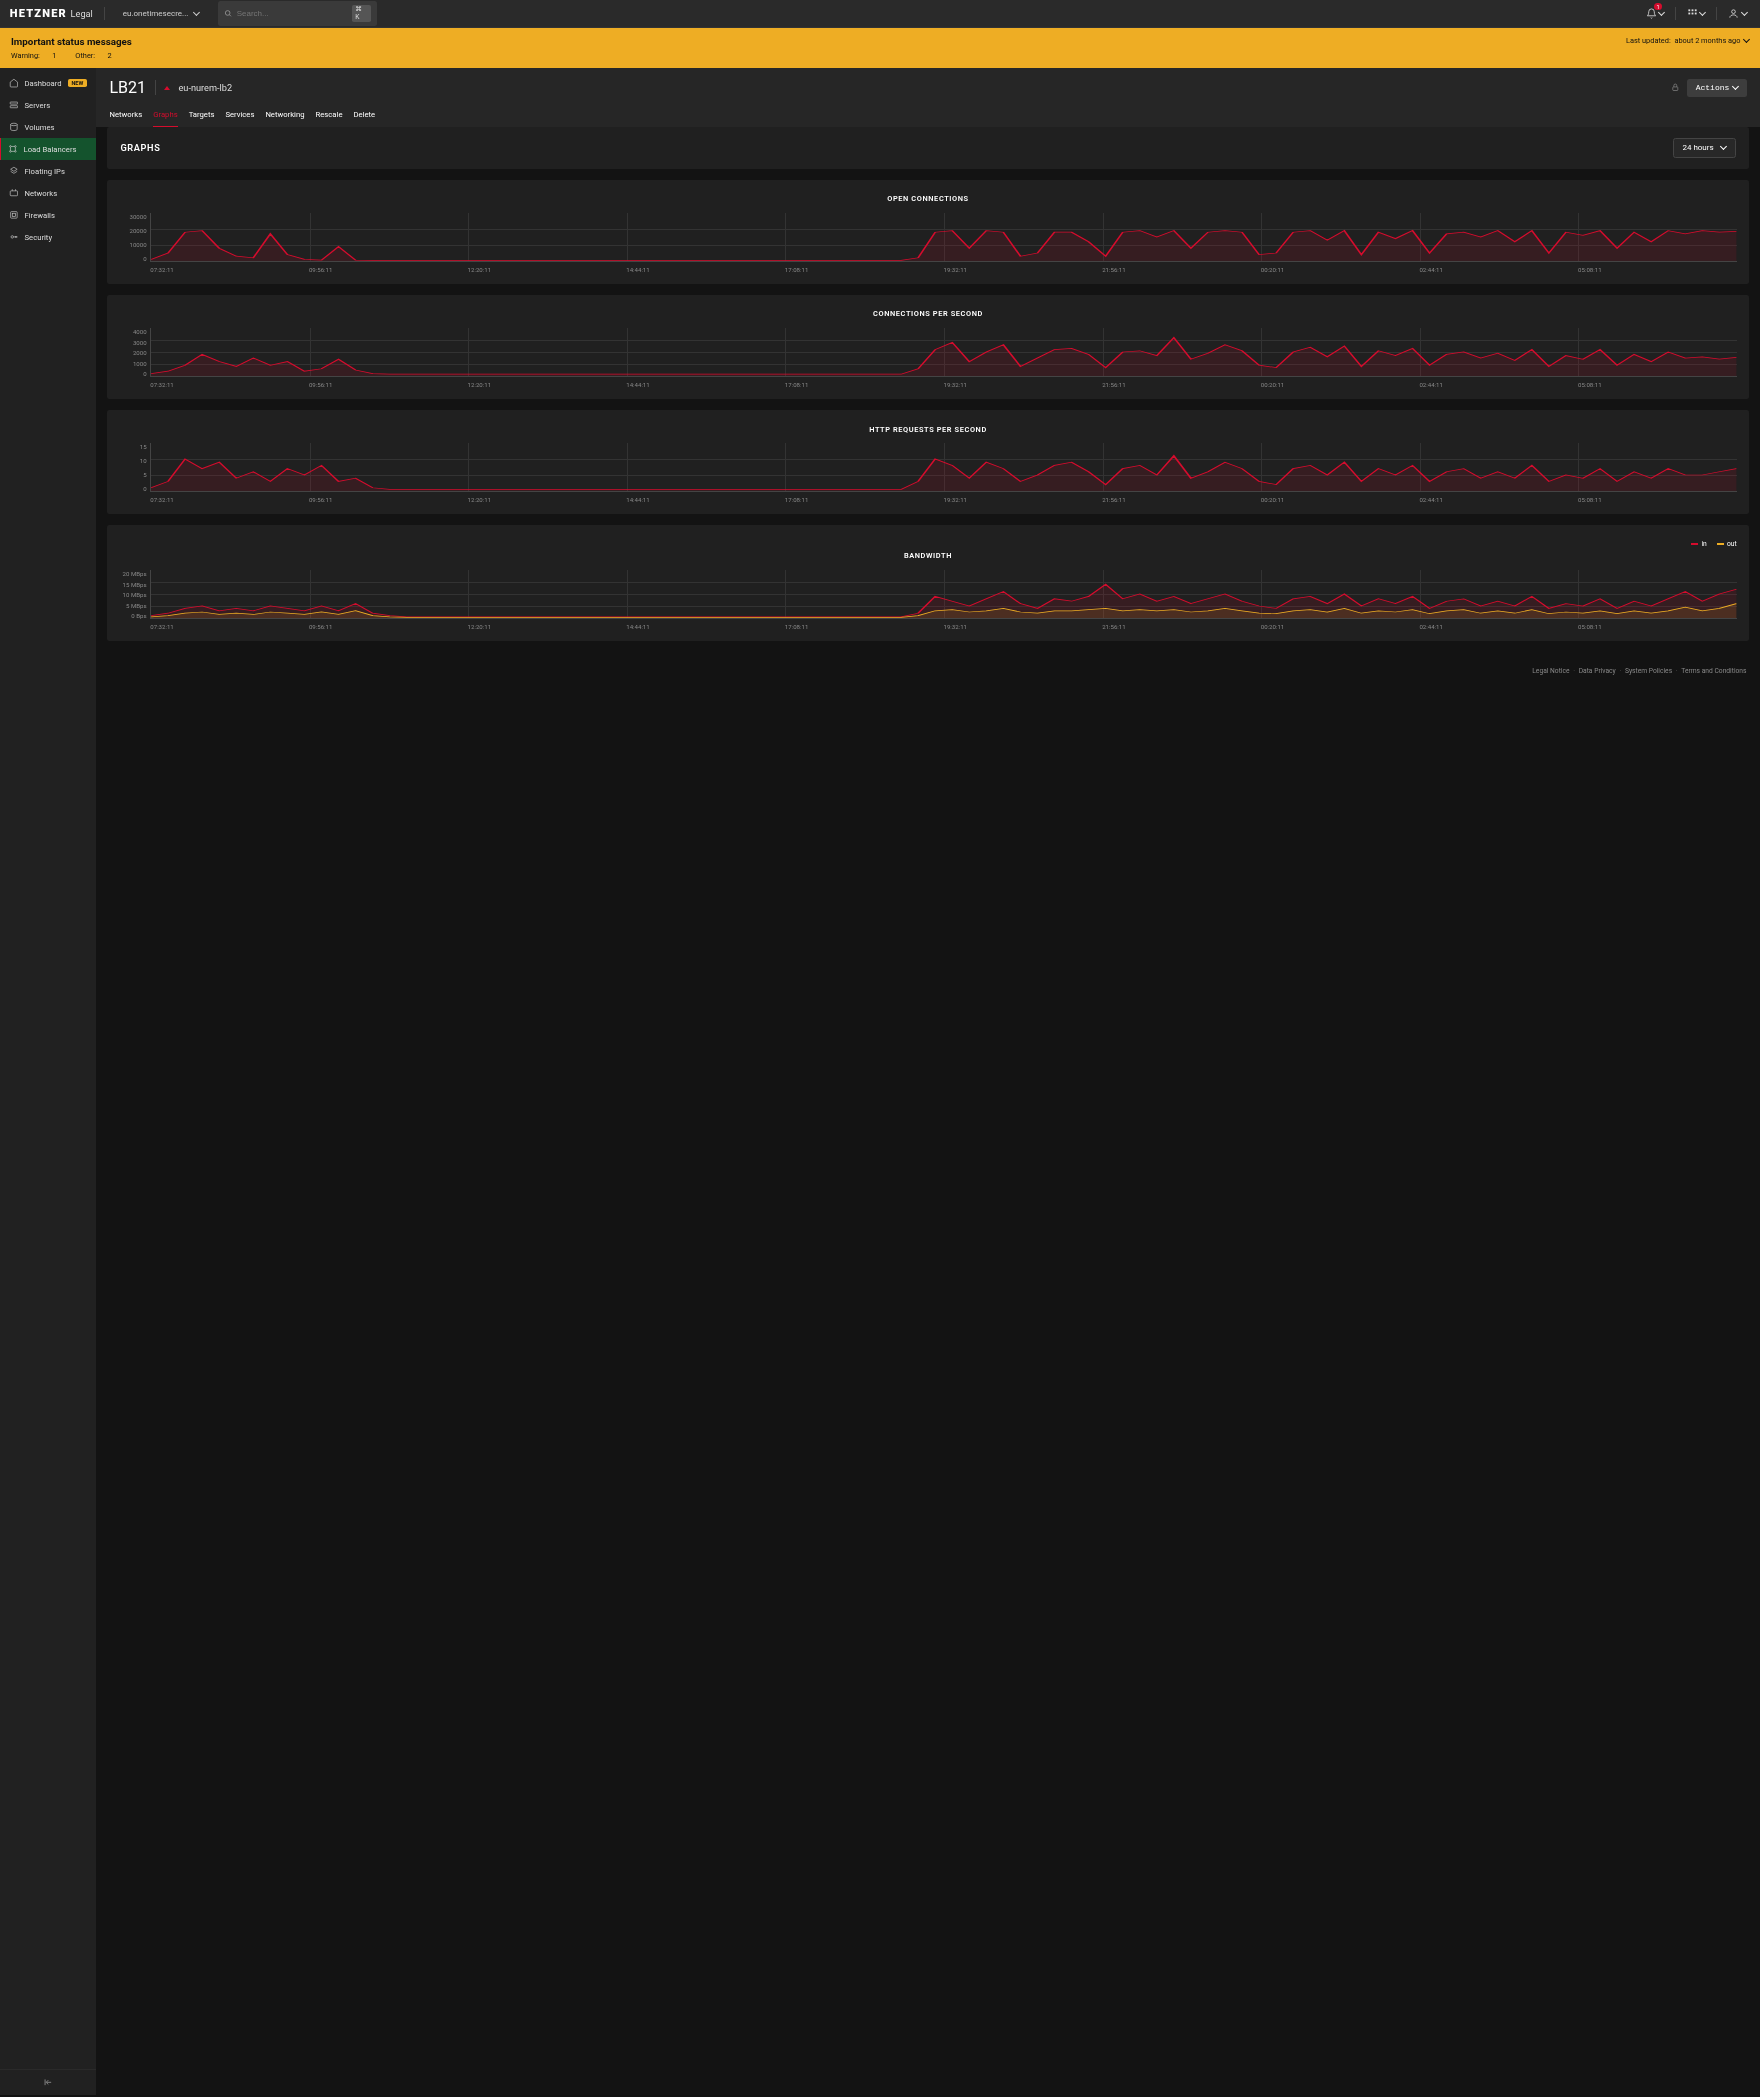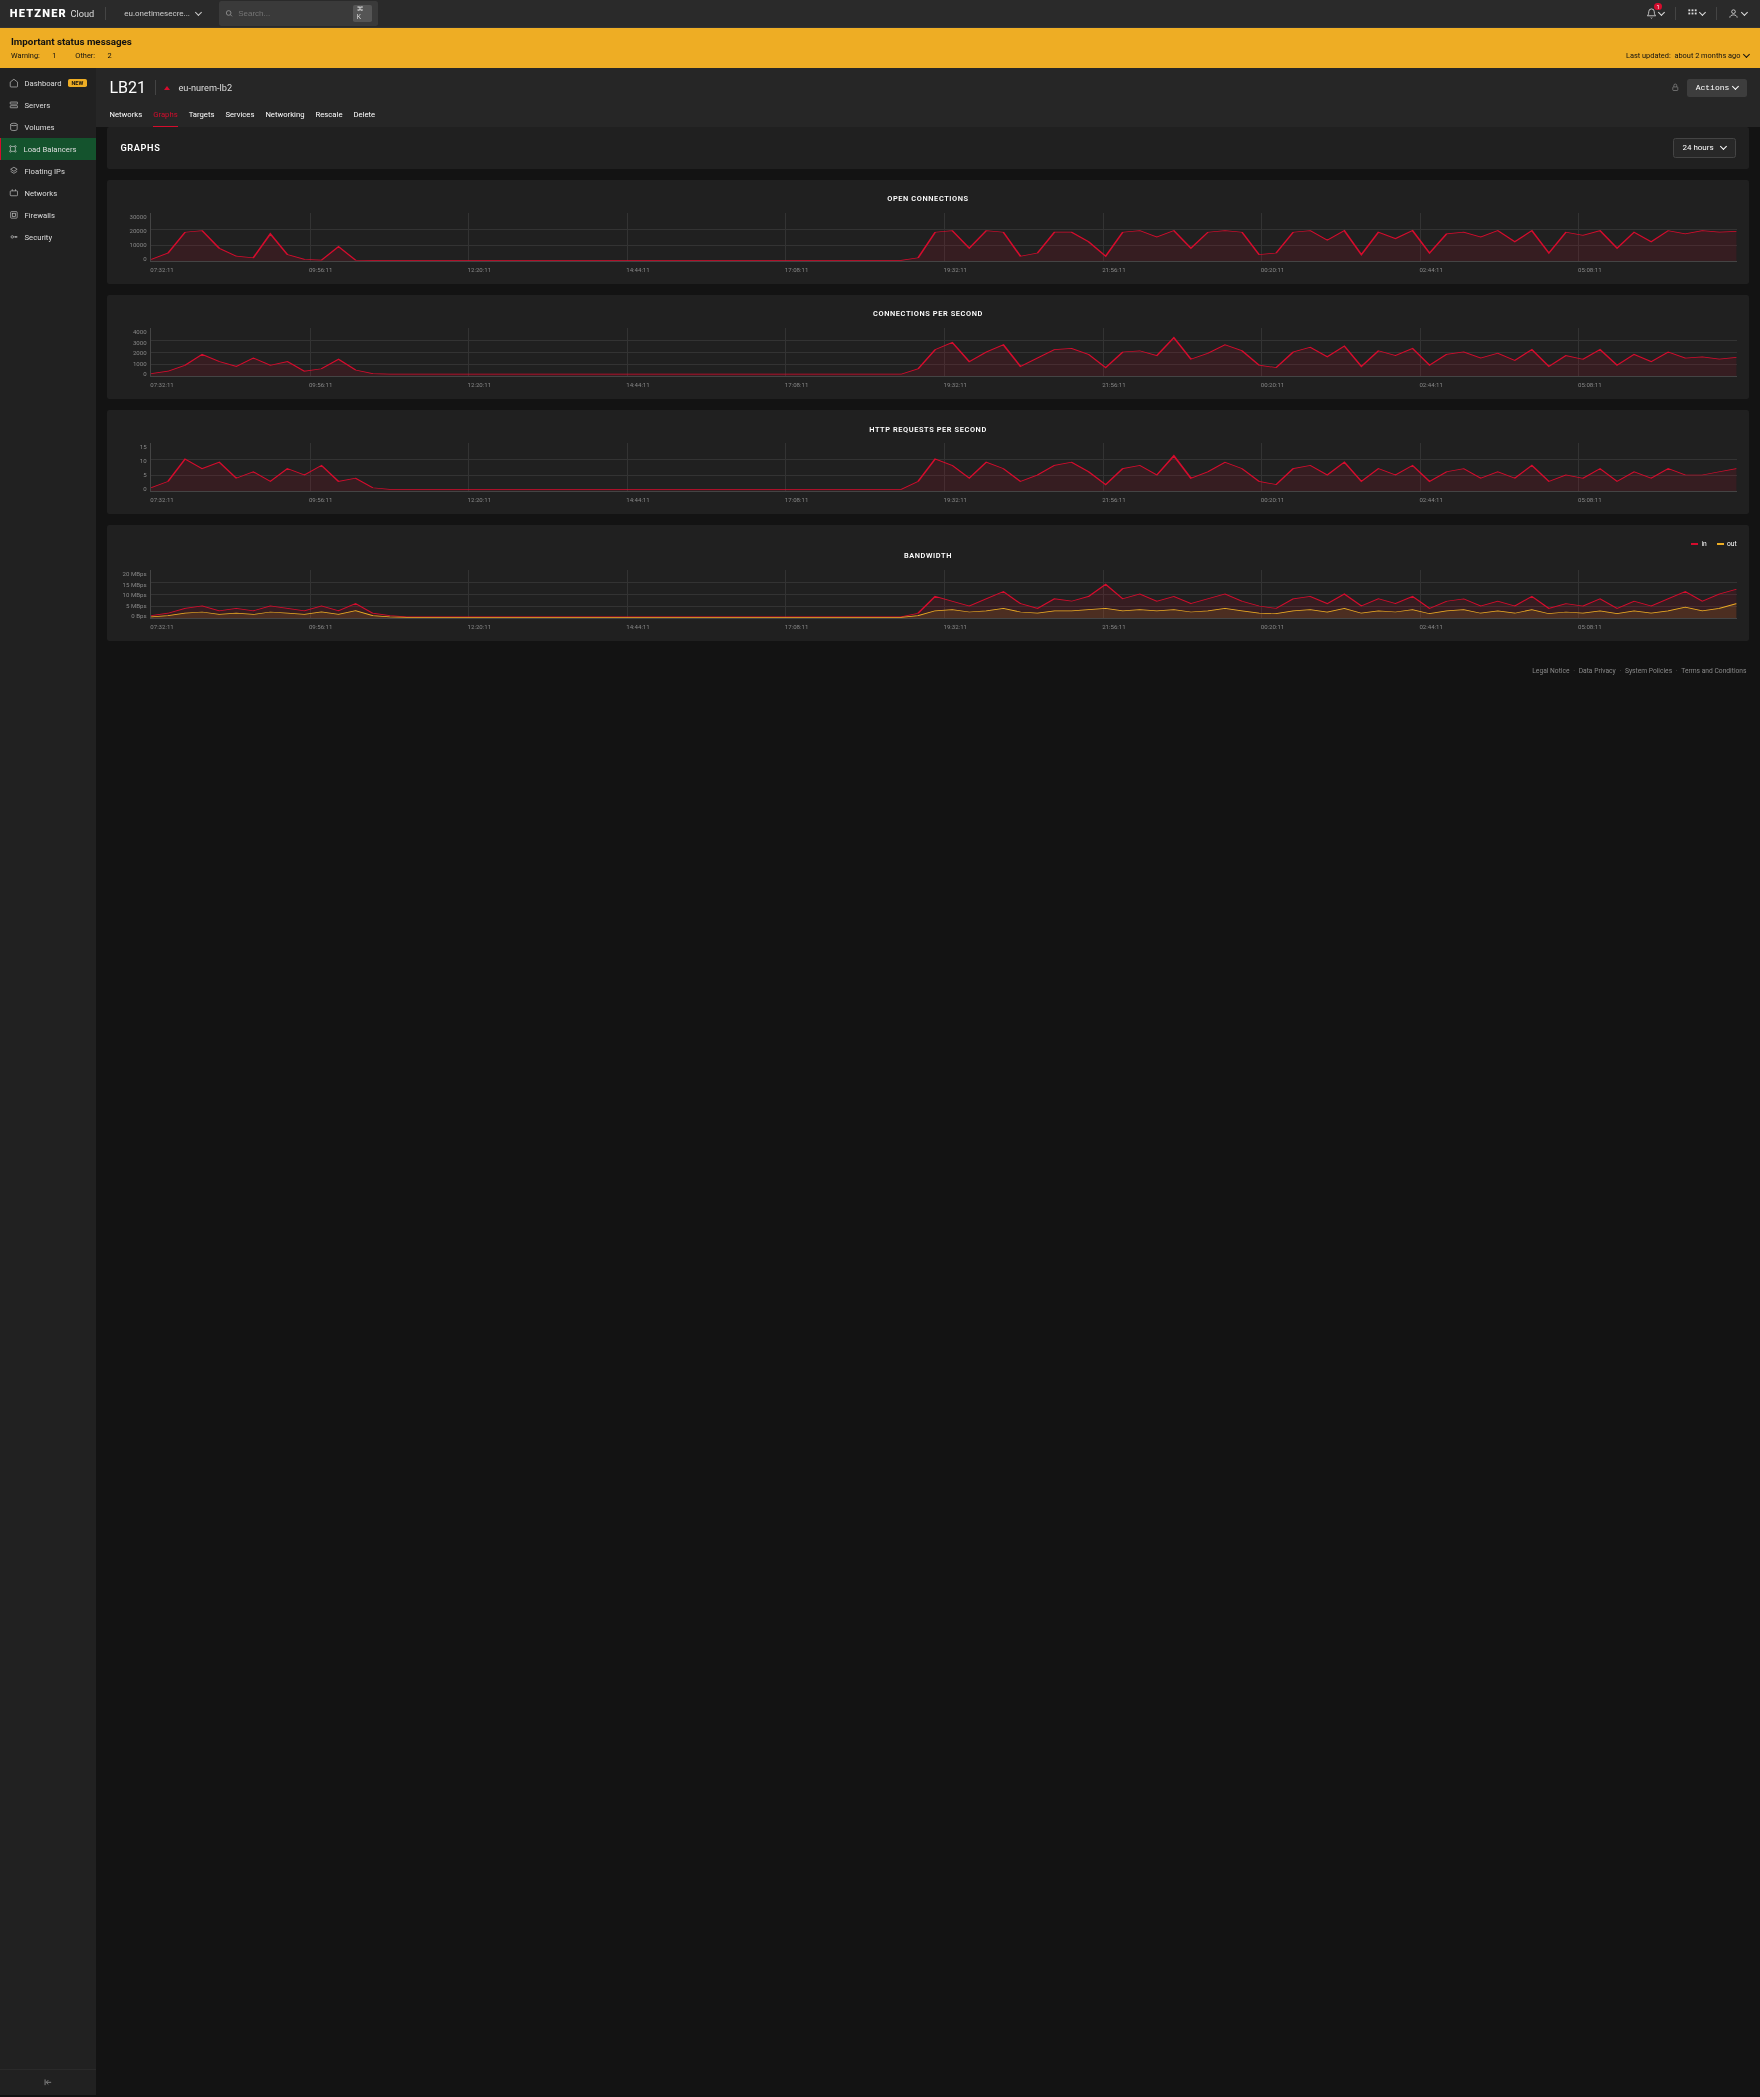--- a/index.html
+++ b/index.html
@@ -8,21 +8,21 @@
 .logo { font-weight:900; letter-spacing:1.2px; font-size:11px; }
 .logo-sub { font-weight:400; margin-left:3.7px; font-size:9.2px; color:#ddd; }
 .project-sel { display:flex; align-items:center; gap:6.1px; padding:3.7px 7.4px; border-radius:2.5px; cursor:pointer; color:#ccc; }
 .search { display:flex; align-items:center; background:#3a3a3a; border-radius:2.5px; padding:3.7px 6.1px; width:159px; gap:4.9px; }
 .search input { background:transparent; border:none; color:#aaa; outline:none; flex:1; font-size:8px; }
 .kbd { background:#555; padding:0.6px 3.7px; border-radius:1.8px; font-size:6.7px; color:#ddd; }
 .topbar-right { margin-left:auto; display:flex; align-items:center; gap:7.4px; }
 .icon-btn { display:flex; align-items:center; gap:2.5px; padding:3.7px; cursor:pointer; color:#ddd; position:relative; }
 .badge-red { position:absolute; top:-1.2px; right:6.1px; background:#d50c2d; color:#fff; font-size:5.5px; width:7.4px; height:7.4px; border-radius:50%; display:flex; align-items:center; justify-content:center; }
 .divider-v { width:0.6px; height:13.5px; background:#444; }
-.banner { background:#eead24; color:#111; padding:8.6px 11px; display:flex; align-items:flex-end; }
+.banner { background:#eead24; color:#111; padding:8.6px 11px; display:flex; align-items:flex-start; }
 .banner-left { flex:1; }
 .banner h2 { font-size:9.8px; margin-bottom:3.7px; }
 .banner-stats { font-size:7.4px; }
 .banner-stats span { margin-right:8.6px; }
 .banner-right { font-size:7.4px; display:flex; align-items:center; gap:3.7px; }
 .layout { display:flex; }
 .sidebar { width:96px; background:#212121; min-height:calc(100vh - 70px); display:flex; flex-direction:column; }
 .nav { list-style:none; padding-top:3.7px; }
 .nav li { display:flex; align-items:center; gap:6.1px; padding:6.1px 8.6px; cursor:pointer; color:#ddd; font-size:7.7px; }
 .nav li.active { background:#14532d; border-left:1.8px solid #d50c2d; padding-left:6.7px; }
@@ -63,21 +63,21 @@
 .footer { display:flex; justify-content:flex-end; padding:11px 13.5px; gap:3.7px; font-size:6.7px; color:#888; }
 .footer a { color:#888; text-decoration:none; cursor:pointer; }
 .footer .dot { color:#555; }
 .chev { display:inline-block; width:4.9px; height:4.9px; border-right:0.9px solid currentColor; border-bottom:0.9px solid currentColor; transform:rotate(45deg); margin-top:-1.8px; }
 </style>
 </head>
 <body>
 
 <div class="topbar">
   <div>
-    <span class="logo">HETZNER</span><span class="logo-sub">Cloud</span>
+    <span class="logo">HETZNER</span><span class="logo-sub">Legal</span>
   </div>
   <div class="divider-v"></div>
   <div class="project-sel">
     <span>eu.onetimesecre...</span>
       <span class="chev"></span>
   </div>
   <div class="search">
     <svg width="8.6" height="8.6" viewBox="0 0 24 24" fill="none" stroke="#aaa" stroke-width="2">
         <circle cx="11" cy="11" r="7"></circle>
         <line x1="21" y1="21" x2="16.5" y2="16.5"></line>

